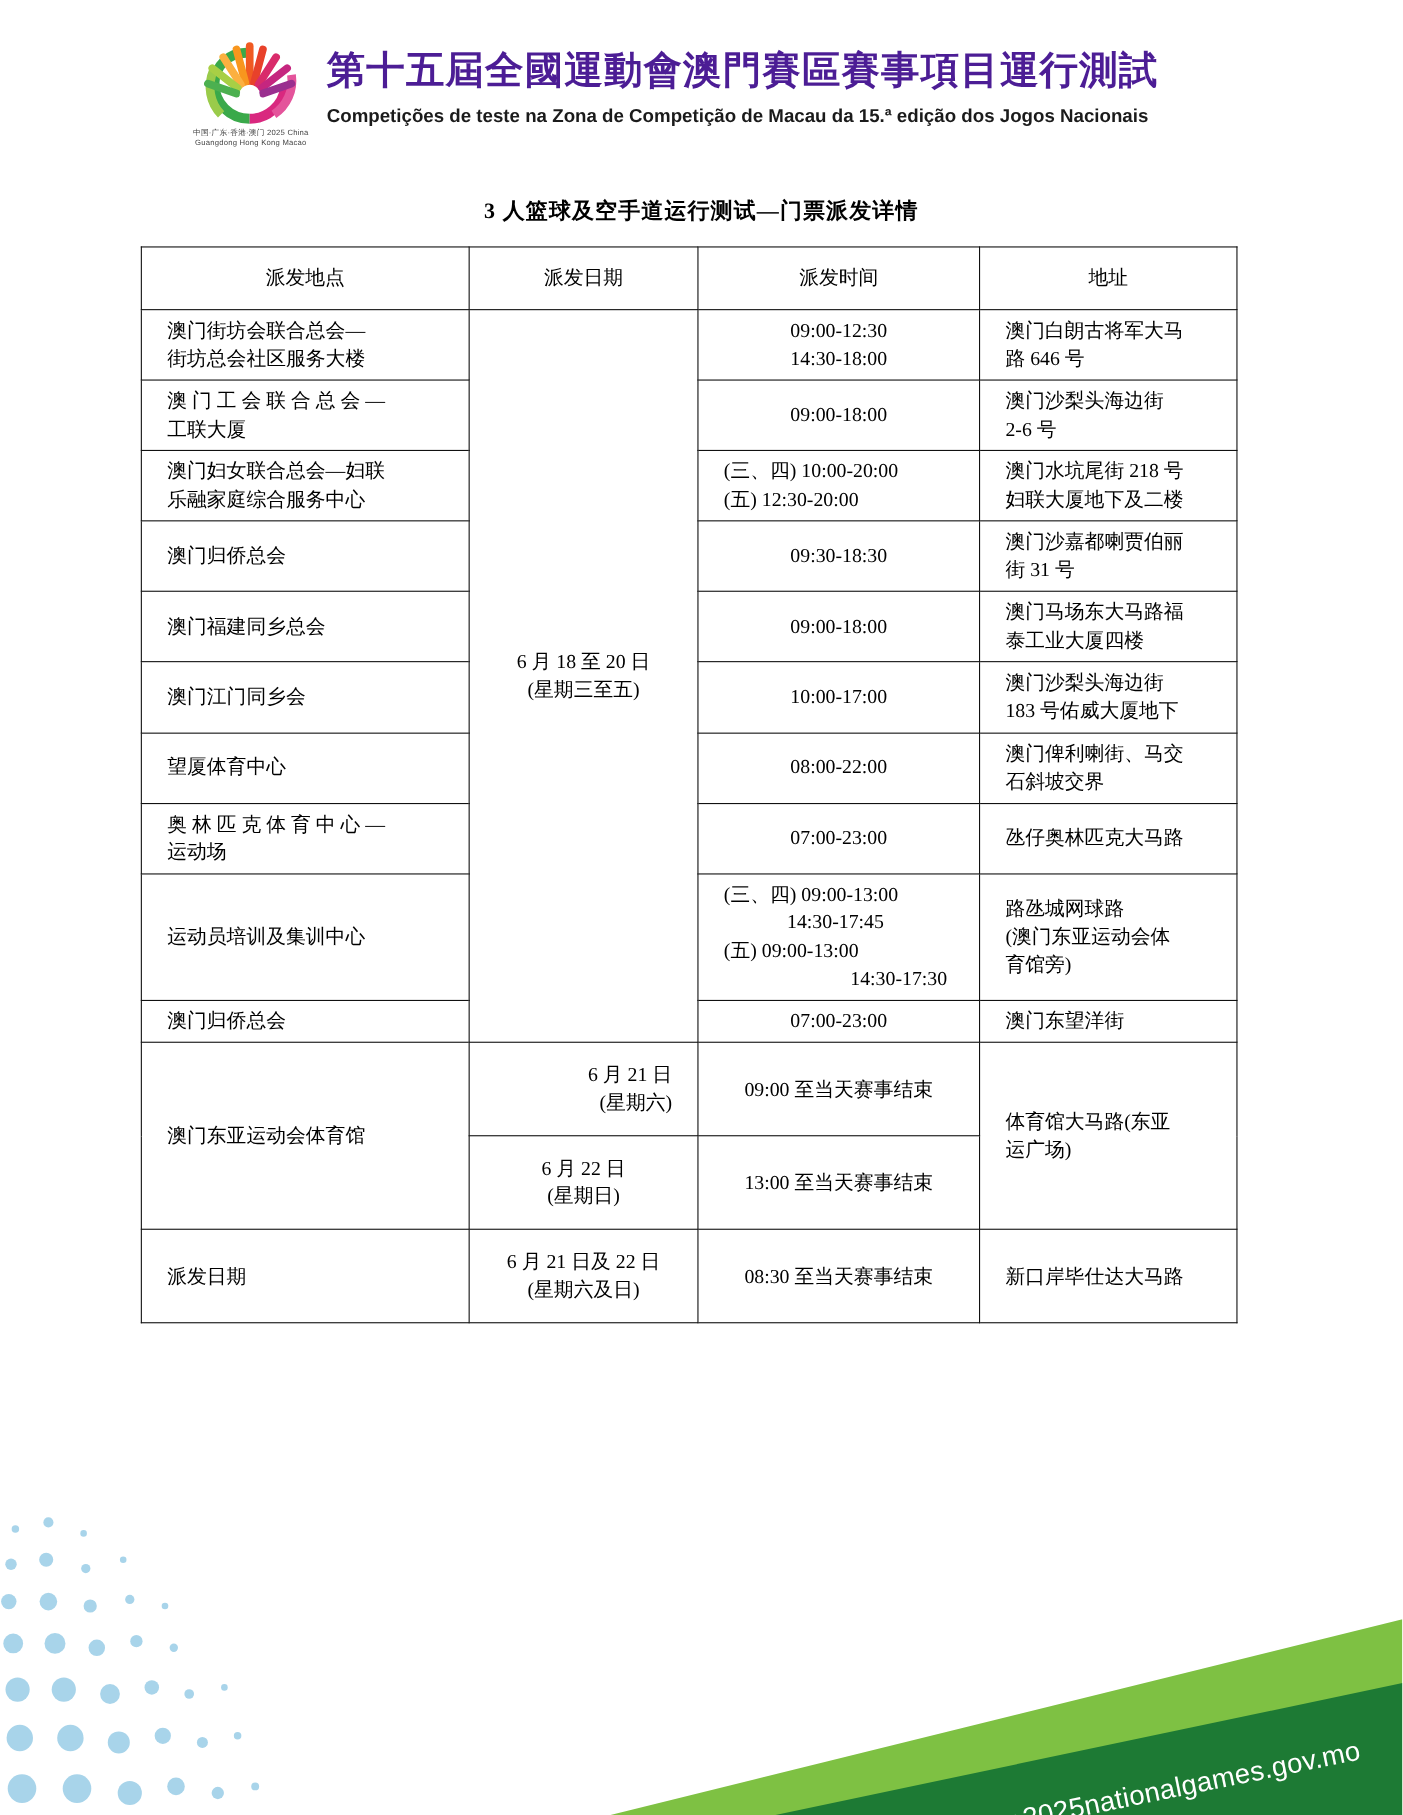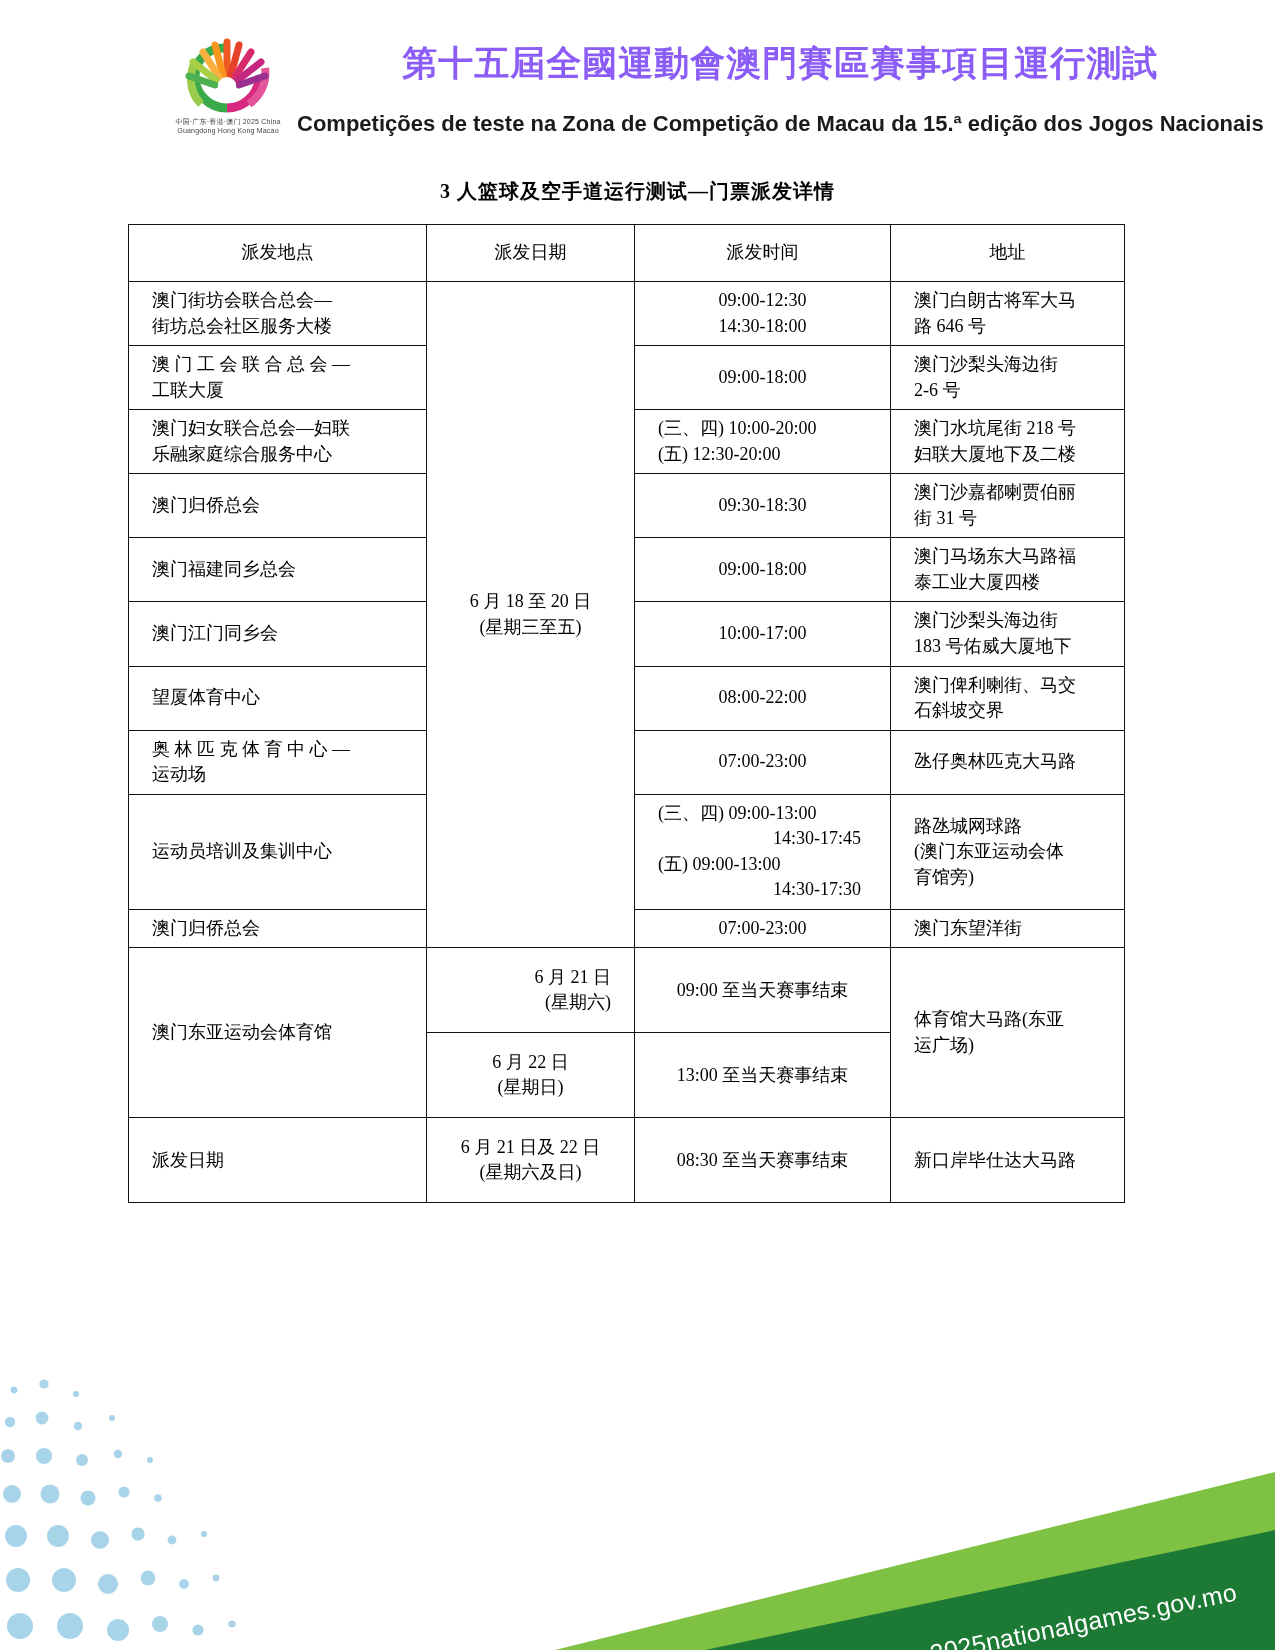--- a/index.html
+++ b/index.html
@@ -51,29 +51,28 @@
   }
   .header-text {
     margin-left: 14px;
     padding-top: 12px;
   }
   .title-cn {
     font-family: Liberation Sans, sans-serif;
     font-weight: bold;
     font-size: 35px;
     letter-spacing: 1px;
-    color: #8b5cf6;
+    color: #4c1d95;
     white-space: nowrap;
-    text-align: center;
   }
   .title-pt {
-    margin-top: 24px;
+    margin-top: 9px;
     font-family: "Liberation Sans", "DejaVu Sans", sans-serif;
     font-weight: bold;
-    font-size: 22px;
+    font-size: 17px;
     color: #1b1b1b;
     white-space: nowrap;
   }
 
   
   .doc-title {
     position: absolute;
     top: 178px;
     left: 0;
     width: 1275px;
@@ -329,21 +328,21 @@
           <div>氹仔奥林匹克大马路</div>
         </td>
       </tr>
 
       <tr>
         <td class="loc">
           <div>运动员培训及集训中心</div>
         </td>
         <td class="time-left">
           <div class="nowrapline">(三、四) 09:00-13:00</div>
-          <div class="nowrapline" style="text-align:right;padding-right:6px;">14:30-17:45</div>
+          <div class="nowrapline" style="text-align:center;padding-right:6px;">14:30-17:45</div>
           <div class="nowrapline">(五) 09:00-13:00</div>
           <div class="nowrapline" style="text-align:right;padding-right:6px;">14:30-17:30</div>
         </td>
         <td class="addr">
           <div>路氹城网球路</div>
           <div>(澳门东亚运动会体</div>
           <div>育馆旁)</div>
         </td>
       </tr>
 

